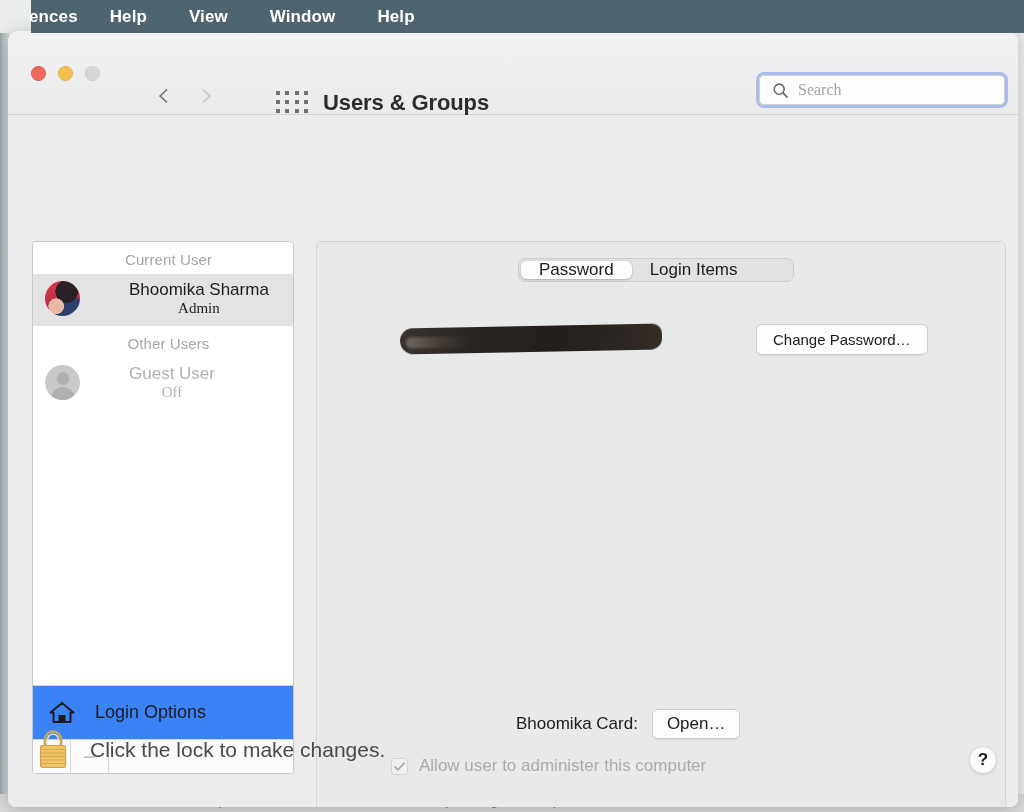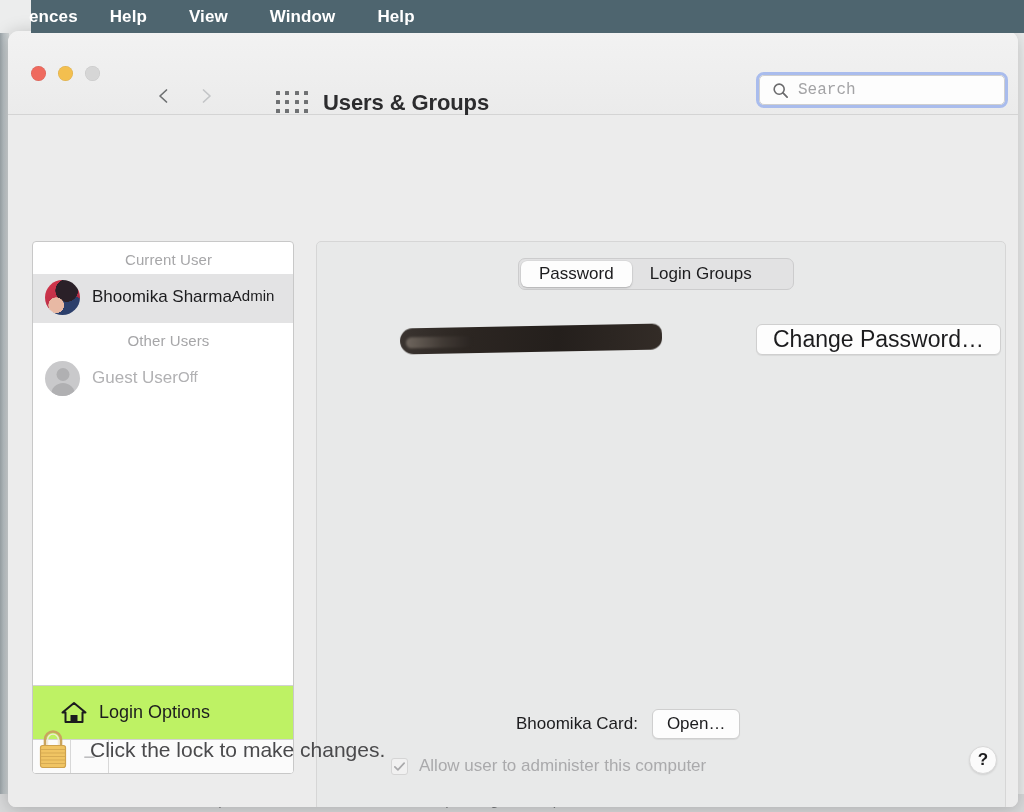--- a/index.html
+++ b/index.html
@@ -111,21 +111,21 @@
   }
   .search-field {
     position:absolute; left:3px; top:3px; right:3px; bottom:3px;
     background:#fdfdfd; border-radius:5px;
     border:1px solid #cfcfcf;
     display:flex; align-items:center;
     padding-left:12px;
   }
   .search-field input {
     border:none; outline:none; background:transparent;
-    font-family:Liberation Mono, monospace;
+    font-family:Liberation Serif, serif;
     font-size:16px; color:#3a3a3c;
     margin-left:9px; width:170px;
   }
   .search-field input::placeholder { color:#a3a3a5; }
 
   
   .prefs-body { position:relative; width:100%; height:692px; background:#ececec; }
 
   
   .sidebar {
@@ -159,30 +159,30 @@
   }
   .avatar.guest { background:#c9c9cb; }
   .avatar.guest .head {
     position:absolute; left:50%; top:7px; transform:translateX(-50%);
     width:13px; height:13px; border-radius:50%; background:#b0b0b2;
   }
   .avatar.guest .body {
     position:absolute; left:50%; top:22px; transform:translateX(-50%);
     width:24px; height:18px; border-radius:12px 12px 0 0; background:#b0b0b2;
   }
-  .user-text { display:flex; line-height:1.18; }
+  .user-text { display:flex; flex-direction:column; line-height:1.18;margin-left:37px; }
   .user-name { font-size:17px; color:#1c1c1e; }
-  .user-role { font-size:15px; color:#1c1c1e; }
+  .user-role { font-size:15px; color:#1c1c1e;font-family:Liberation Serif, serif; }
   .user-row.disabled .user-name,
   .user-row.disabled .user-role { color:#b1b1b3; }
 
   .login-options {
     border-top:1px solid #d2d2d2;
-    height:54px; display:flex; align-items:center; gap:10px; padding-left:26px;
-    background:#bef264;
+    height:54px; display:flex; align-items:center; gap:18px; padding-left:14px;
+    background:#3b82f6;
   }
   .login-options-label { font-size:18px; color:#1c1c1e; }
 
   .sidebar-footer {
     border-top:1px solid #d2d2d2;
     height:34px; display:flex; align-items:stretch;
     background:#fafafa;
   }
   .sb-btn {
     width:38px; display:flex; align-items:center; justify-content:center;
@@ -195,21 +195,21 @@
   
   .main-panel {
     position:absolute; left:308px; top:126px;
     width:690px; height:570px;
     background:#e8e9e9;
     border:1px solid #d6d6d6;
     border-radius:5px;
   }
   .tabs {
     position:absolute; left:510px; top:143px;
-    width:276px; height:32px;
+    width:276px; height:24px;
     background:#e2e2e3;
     border:1px solid #cccccd;
     border-radius:7px;
     display:flex; align-items:flex-start; padding:2px;
     z-index:5;
   }
   .tab {
     height:100%; display:flex; align-items:center; justify-content:center;
     font-size:17px; color:#1c1c1e;
     border-radius:6px; padding:0 18px; white-space:nowrap;
@@ -233,21 +233,21 @@
     background:linear-gradient(90deg,#8c8278 0%, #4a433d 55%, #2a2522 100%);
     border-radius:6px; opacity:.65; filter:blur(1px);
   }
 
   .change-pw-btn {
     position:absolute; left:748px; top:209px;
     height:31px; padding:0 16px;
     background:#fdfdfd; border:1px solid #cfcfcf; border-radius:6px;
     box-shadow:0 1px 1px rgba(0,0,0,.07);
     display:flex; align-items:center; justify-content:center;
-    font-size:23px; color:#1c1c1e; white-space:nowrap;
+    font-size:15px; color:#1c1c1e; white-space:nowrap;
   }
 
   .contacts-row {
     position:absolute; left:508px; top:594px;
     display:flex; align-items:center; gap:14px;
   }
   .contacts-label { font-size:17px; color:#1c1c1e; }
   .open-btn {
     height:30px; padding:0 14px;
     background:#fdfdfd; border:1px solid #cfcfcf; border-radius:6px;
@@ -403,21 +403,21 @@
           <div class="sb-btn">+</div>
           <div class="sb-btn">−</div>
           <div class="sb-filler"></div>
         </div>
       </div>
 
       <div class="main-panel"></div>
 
       <div class="tabs">
         <div class="tab active">Password</div>
-        <div class="tab">Login Groups</div>
+        <div class="tab">Login Items</div>
       </div>
 
       <div class="redaction"></div>
 
       <div class="change-pw-btn">Change Password…</div>
 
       <div class="contacts-row">
         <span class="contacts-label">Bhoomika Card:</span>
         <div class="open-btn">Open…</div>
       </div>

